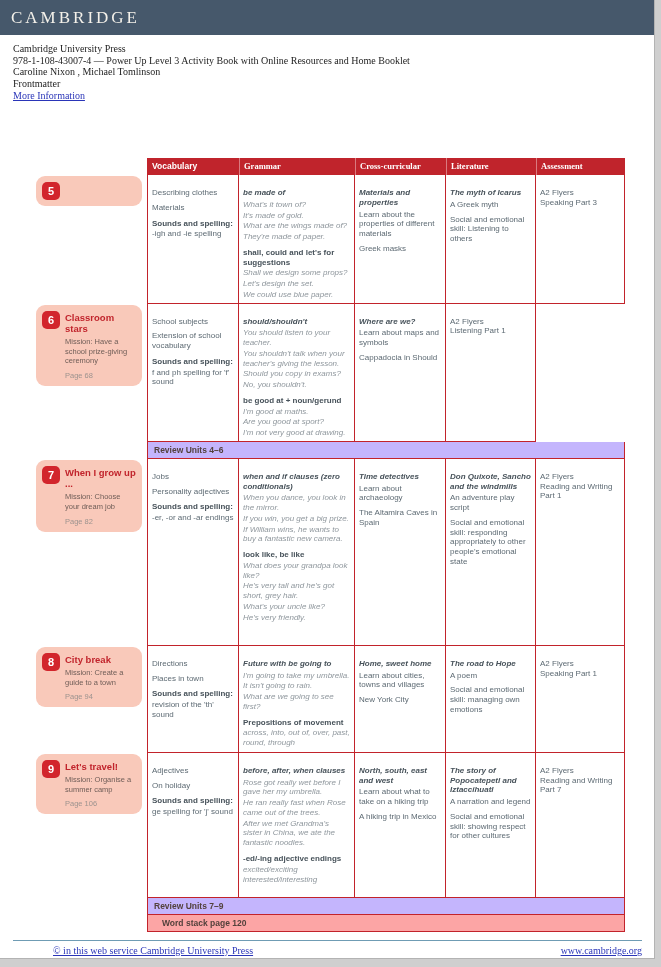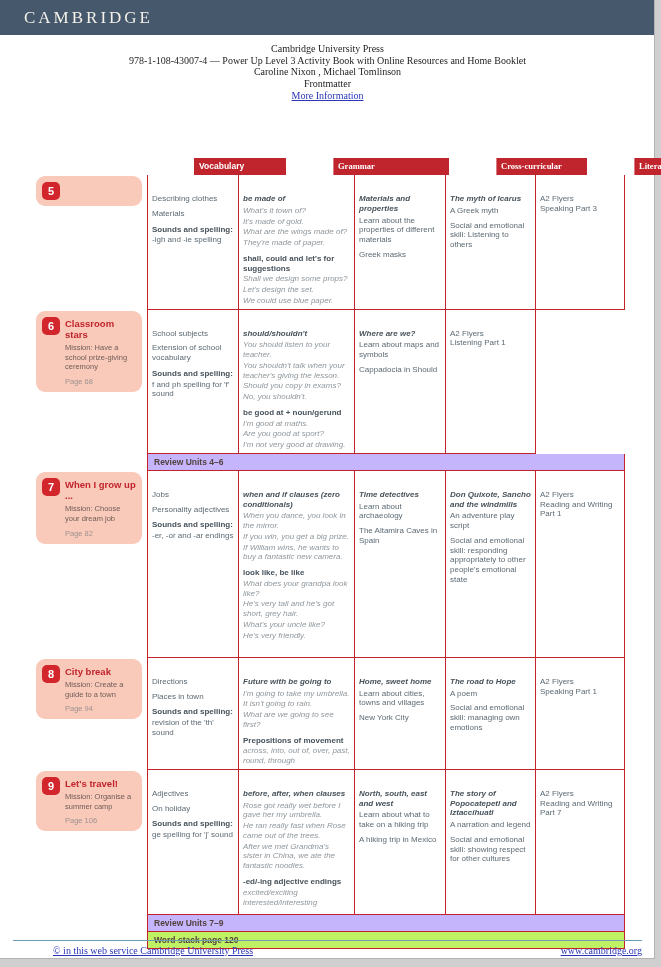--- a/index.html
+++ b/index.html
@@ -11,50 +11,50 @@
   .page{
     position:absolute;left:0;top:0;width:654px;height:958px;
     background:#ffffff;border-right:1px solid #b3b3b3;border-bottom:1px solid #b3b3b3;
   }
   
   .banner{
     position:absolute;left:0;top:0;width:100%;height:35px;
     background:#46586b;
   }
   .logo{
-    display:block;padding-left:24px;line-height:35px;
+    display:block;padding-left:11px;line-height:35px;
     font-family:"Liberation Serif", serif;
     font-size:17px;letter-spacing:3px;color:#f4f1ea;
   }
   
   .meta{
     position:absolute;left:13px;top:43px;right:12px;
     font-family:"Liberation Serif", serif;
-    font-size:10px;line-height:11.5px;color:#1d1d1d;text-align:center;
+    font-size:10px;line-height:11.5px;color:#1d1d1d;
   }
   .meta .link{display:inline-block;margin-top:1px;}
   a.link{color:#2a35b8;text-decoration:underline;font-family:"Liberation Serif", serif;font-size:10px;cursor:pointer;}
   
   .tablewrap{position:absolute;left:35px;top:158px;width:590px;}
   .trow{display:grid;grid-template-columns:112px 92px 116px 91px 90px 89px;}
-  .thead{height:17px;gap:47px;}
+  .thead{height:17px;}
   .hcell{
     background:#c0242c;color:#ffffff;font-weight:700;font-size:8.5px;
     line-height:17px;padding-left:4px;white-space:nowrap;overflow:hidden;
   }
   .hcell + .hcell{border-left:1px solid rgba(255,255,255,0.4);font-family:Liberation Serif, serif;}
   .ucol{background:transparent;}
   .cell{
     background:#ffffff;border-right:1px solid #c2232b;border-bottom:1px solid #c2232b;
-    padding:19px 4px 2px 4px;font-size:8px;line-height:1.22;color:#5d6a73;
+    padding:13px 4px 2px 4px;font-size:8px;line-height:1.22;color:#5d6a73;
   }
   .bl{border-left:1px solid #c2232b;}
   .span{grid-column:2/7;}
   .review{background:#c4b5fd;color:#53413c;font-weight:700;font-size:8.5px;padding:3px 6px;line-height:10px;}
-  .wordstack{background:#bef264;color:#53413c;font-weight:700;font-size:8.5px;padding:3px 6px;line-height:10px;}
+  .wordstack{background:#fca5a5;color:#53413c;font-weight:700;font-size:8.5px;padding:3px 14px;line-height:10px;}
   
   .blk{margin:0 0 1px 0;white-space:pre-line;}
   .blk.plain{color:#5d6a73;margin-bottom:5px;}
   .blk.italic{color:#8f979d;font-style:italic;margin-bottom:1px;}
   .blk.bold{color:#47525a;font-weight:700;margin-bottom:1px;}
   .blk.bold-italic{color:#47525a;font-weight:700;font-style:italic;margin-bottom:2px;}
   .blk.bold:not(:first-child),.blk.bold-italic:not(:first-child){margin-top:6px;}
   
   .ucard{
     margin:1px 5px 0 1px;background:#f9c9ba;border-radius:9px;

